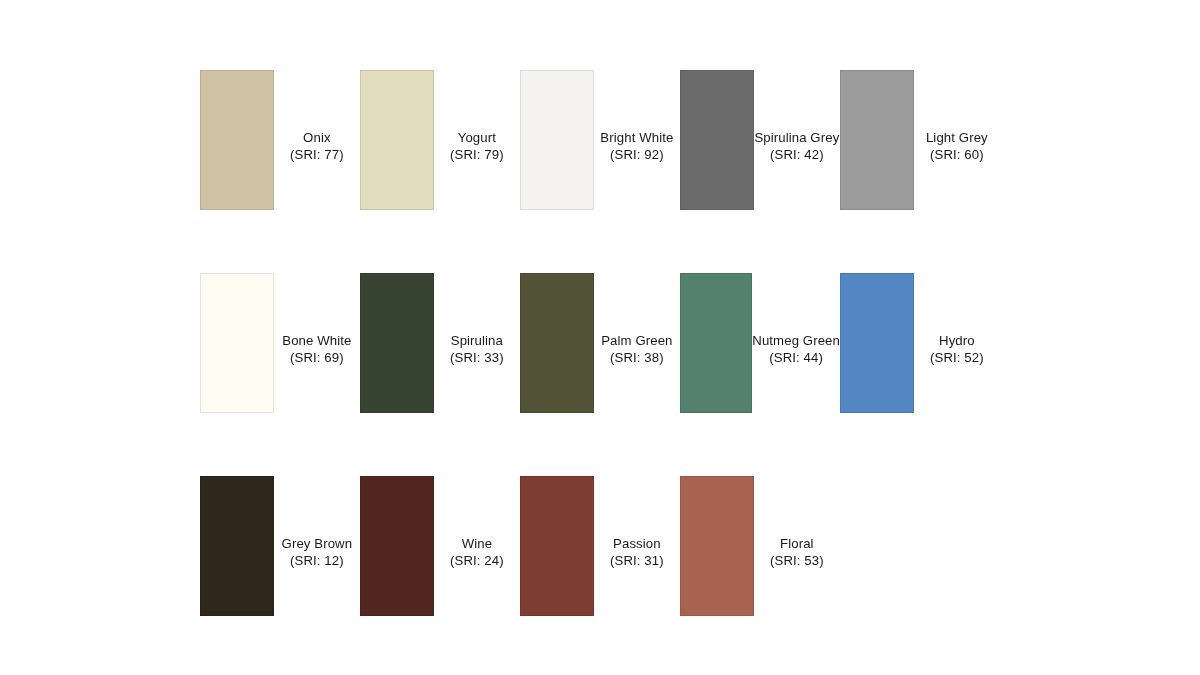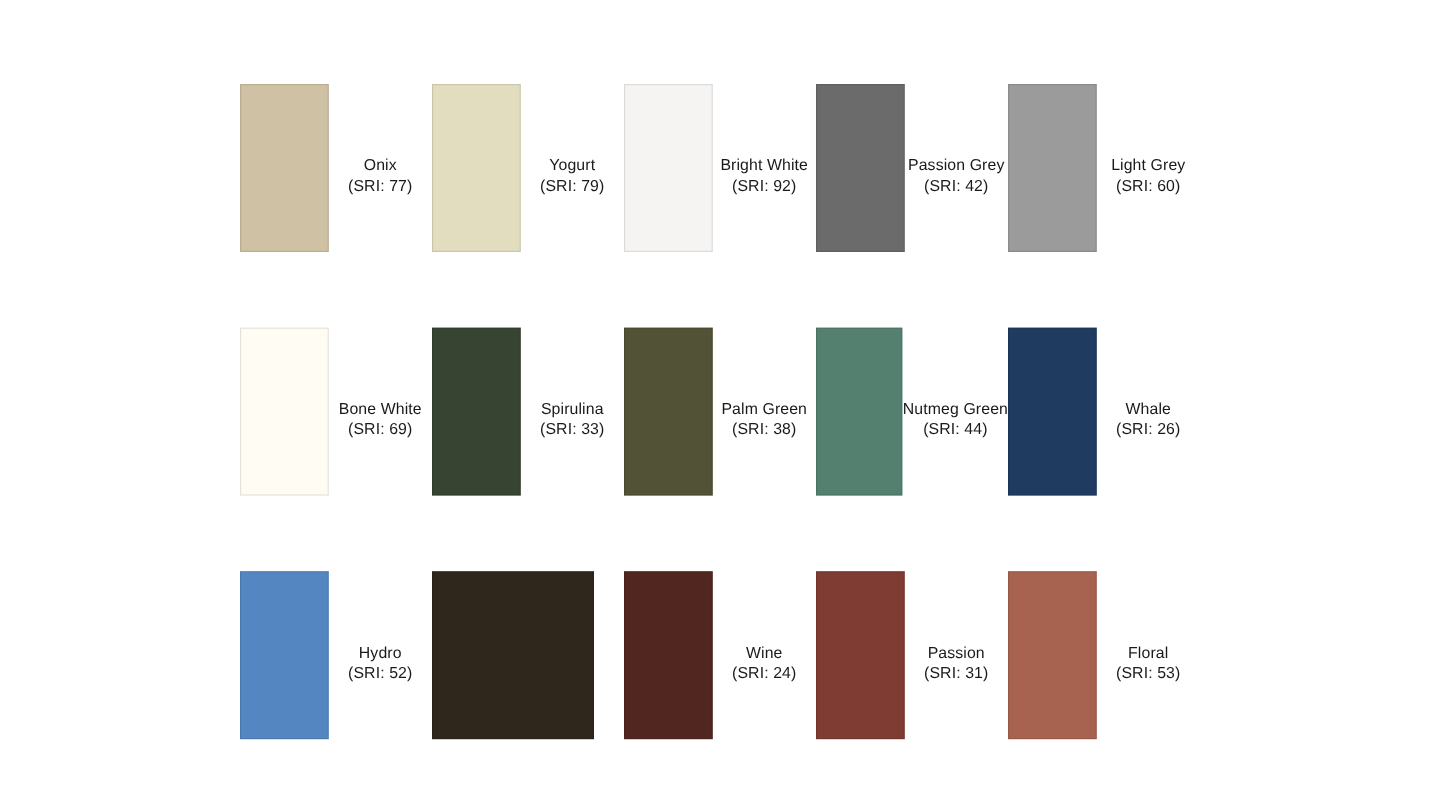--- a/index.html
+++ b/index.html
@@ -86,21 +86,21 @@
       <div class="swatch-cell">
         <div class="swatch-chip" style="background-color: rgb(245, 244, 243);"></div>
         <div class="swatch-caption" style="color: rgb(26, 26, 26);">
           <span class="swatch-name">Bright White</span>
           <span class="swatch-sri">(SRI: 92)</span>
         </div>
       </div>
       <div class="swatch-cell">
         <div class="swatch-chip" style="background-color: rgb(107, 107, 107);"></div>
         <div class="swatch-caption" style="color: rgb(26, 26, 26);">
-          <span class="swatch-name">Passion Grey</span>
+          <span class="swatch-name">Spirulina Grey</span>
           <span class="swatch-sri">(SRI: 42)</span>
         </div>
       </div>
       <div class="swatch-cell">
         <div class="swatch-chip" style="background-color: rgb(155, 155, 155);"></div>
         <div class="swatch-caption" style="color: rgb(26, 26, 26);">
           <span class="swatch-name">Light Grey</span>
           <span class="swatch-sri">(SRI: 60)</span>
         </div>
       </div>
@@ -126,35 +126,32 @@
         </div>
       </div>
       <div class="swatch-cell">
         <div class="swatch-chip" style="background-color: rgb(84, 128, 111);"></div>
         <div class="swatch-caption" style="color: rgb(26, 26, 26);">
           <span class="swatch-name">Nutmeg Green</span>
           <span class="swatch-sri">(SRI: 44)</span>
         </div>
       </div>
       <div class="swatch-cell">
-        <div class="swatch-chip" style="background-color: rgb(31, 60, 96);"></div>
-        <div class="swatch-caption" style="color: rgb(26, 26, 26);">
-          <span class="swatch-name">Whale</span>
-          <span class="swatch-sri">(SRI: 26)</span>
-        </div>
-      </div>
-      <div class="swatch-cell">
         <div class="swatch-chip" style="background-color: rgb(84, 135, 194);"></div>
         <div class="swatch-caption" style="color: rgb(26, 26, 26);">
           <span class="swatch-name">Hydro</span>
           <span class="swatch-sri">(SRI: 52)</span>
         </div>
       </div>
       <div class="swatch-cell">
         <div class="swatch-chip" style="background-color: rgb(47, 38, 28);"></div>
+        <div class="swatch-caption" style="color: rgb(26, 26, 26);">
+          <span class="swatch-name">Grey Brown</span>
+          <span class="swatch-sri">(SRI: 12)</span>
+        </div>
       </div>
       <div class="swatch-cell">
         <div class="swatch-chip" style="background-color: rgb(81, 38, 32);"></div>
         <div class="swatch-caption" style="color: rgb(26, 26, 26);">
           <span class="swatch-name">Wine</span>
           <span class="swatch-sri">(SRI: 24)</span>
         </div>
       </div>
       <div class="swatch-cell">
         <div class="swatch-chip" style="background-color: rgb(126, 60, 50);"></div>

